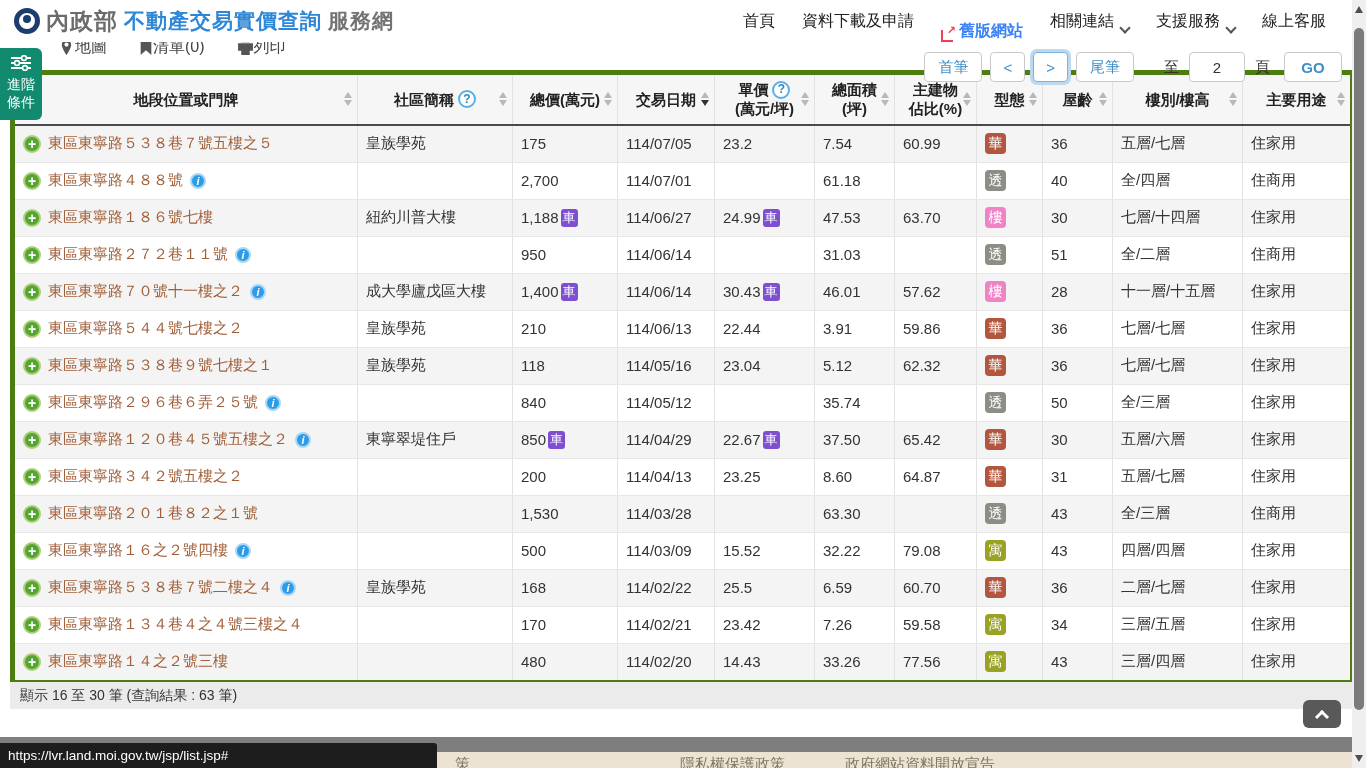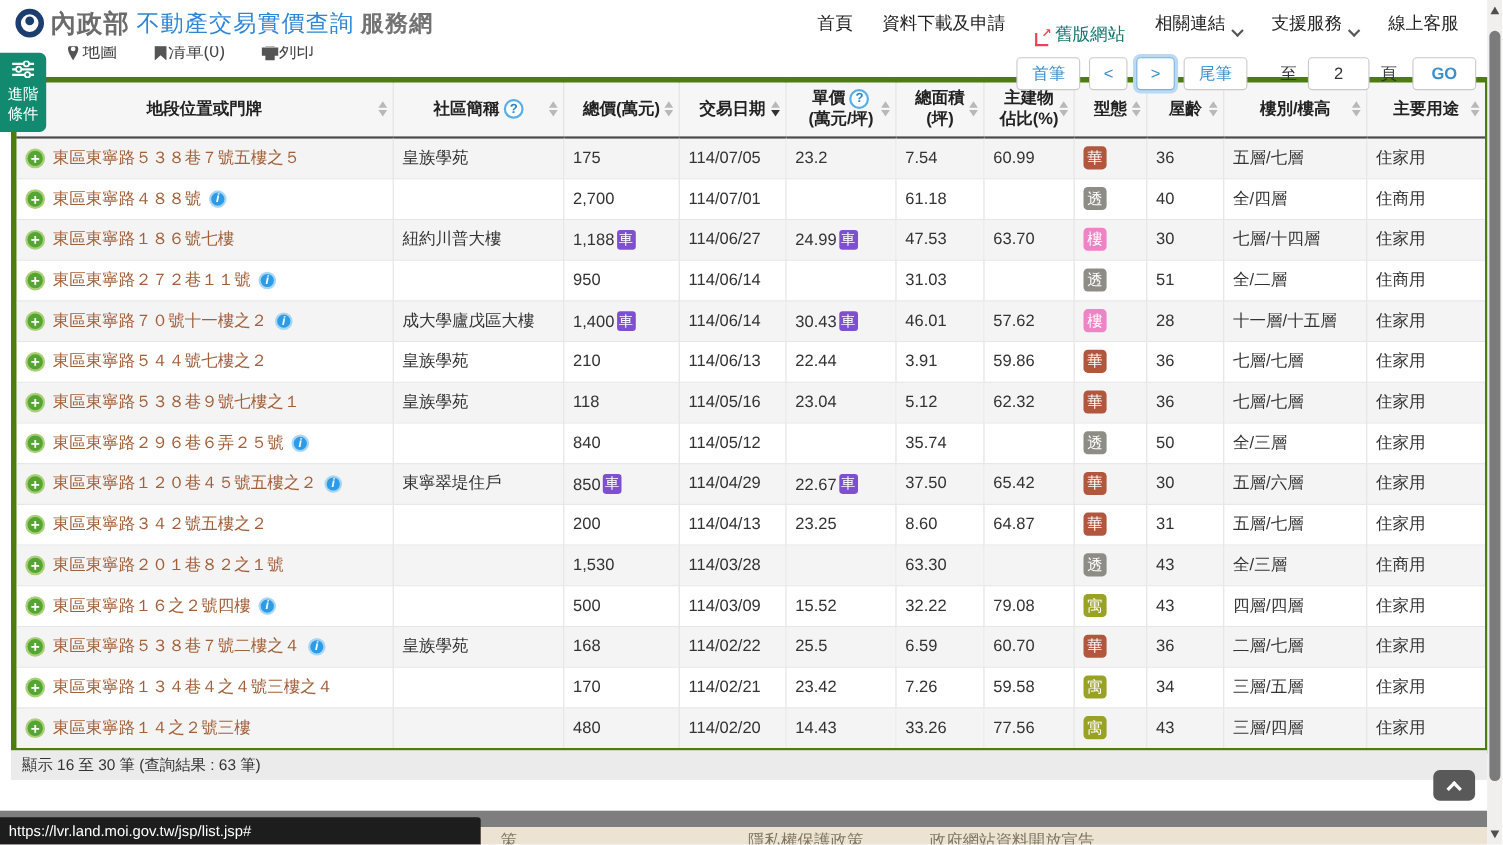--- a/index.html
+++ b/index.html
@@ -7,25 +7,25 @@
   body { font-family: "Liberation Sans", "DejaVu Sans", sans-serif; background:#fff; }
   .screen { position:relative; width:1366px; height:768px; overflow:hidden; background:#fff; }
 
   
   .topbar { position:absolute; top:0; left:0; width:1352px; height:42px; background:#fff; z-index:30;
             display:flex; align-items:center; padding:0 14px; }
   .brand { display:flex; align-items:center; gap:6px; }
   .logo-circle { width:26px; height:26px; border-radius:50%; border:5px solid #1c3e6e; position:relative; display:inline-block; }
   .logo-circle::after { content:""; position:absolute; left:4px; top:2px; width:8px; height:8px; border-radius:50%; background:#1c3e6e; }
   .brand-agency { font-size:23px; font-weight:bold; color:#6b6b6b; font-family:"DejaVu Serif","Liberation Serif",serif; letter-spacing:1px; }
-  .brand-blue { font-size:21px; font-weight:normal; color:#2e86d6; letter-spacing:1px; }
+  .brand-blue { font-size:21px; font-weight:bold; color:#2e86d6; letter-spacing:1px; }
   .brand-orange { font-size:21px; font-weight:bold; color:#737373; letter-spacing:1px; }
   .topnav { margin-left:auto; display:flex; align-items:center; gap:27px; font-size:16px; color:#222; padding-right:12px; }
   .topnav .nav-item { display:flex; align-items:flex-end; gap:4px; cursor:pointer; white-space:nowrap; }
-  .topnav .nav-item.danger { color:#0f766e; font-weight:normal;margin-top:20px; }
+  .topnav .nav-item.danger { color:#3b82f6; font-weight:bold;margin-top:20px; }
   .chev { display:inline-block; width:8px; height:8px; border-right:2px solid #555; border-bottom:2px solid #555;
           transform:rotate(45deg); margin-left:3px; margin-top:-4px; }
   .ext-icon { display:inline-block; width:14px; height:14px; position:relative; }
   .ext-icon::before { content:""; position:absolute; left:0; bottom:0; width:10px; height:10px; border:2px solid #ef4156; border-top:none; border-right:none; }
   .ext-icon::after { content:"↗"; position:absolute; right:-1px; top:-4px; font-size:11px; color:#ef4156; font-weight:bold; }
 
   
   .toolbar { position:absolute; top:30px; left:10px; width:1332px; height:34px; z-index:5;
              display:flex; align-items:center; justify-content:space-between; }
   .tool-left { display:flex; align-items:center; gap:32px; margin-left:48px; color:#444; font-size:16px; }

